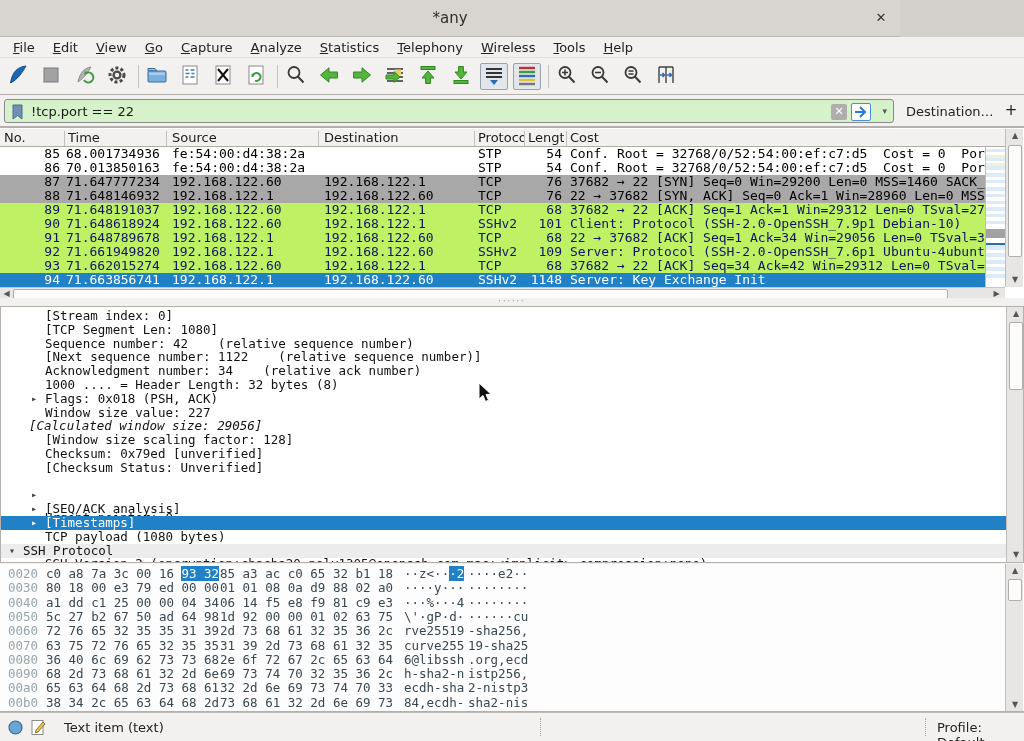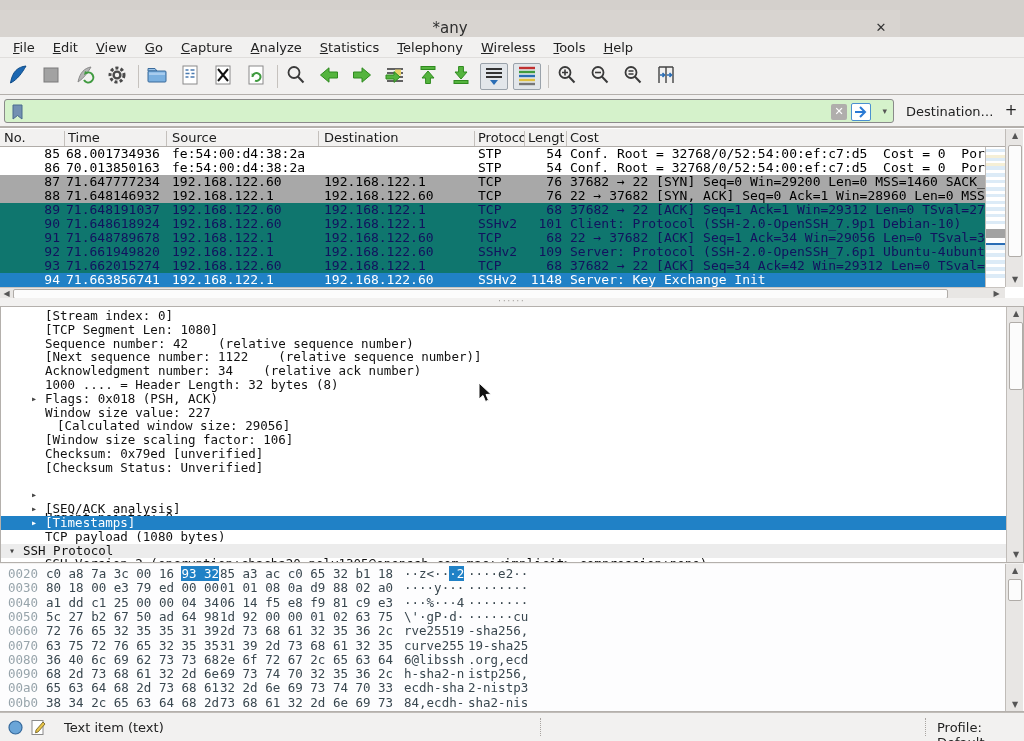--- a/index.html
+++ b/index.html
@@ -1,21 +1,21 @@
 <!DOCTYPE html>
 <html><head>
 <meta charset="utf-8">
 <style>
   * { margin:0; padding:0; box-sizing:border-box; }
   html,body { width:1024px; height:741px; }
   body { font-family:"DejaVu Sans","Liberation Sans",sans-serif; background:#d4d0cc; position:relative; overflow:hidden; }
   #app { position:absolute; inset:0; }
 
   
-  #titlebar { position:absolute; left:0; top:10px; width:900px; height:37px; background:#d8d4d0; border-bottom:1px solid #bcb8b4;padding-left:36px; }
+  #titlebar { position:absolute; left:0; top:0; width:900px; height:37px; background:#d8d4d0; border-bottom:1px solid #bcb8b4;padding-left:36px; }
   #title { position:absolute; left:0; right:0; top:9px; text-align:center; font-size:15px; color:#2e2e2e; }
   #close-btn { position:absolute; right:10px; top:9px; width:18px; height:18px; font-size:13px; color:#333; text-align:center; line-height:18px; cursor:default; }
 
   
   #menubar { position:absolute; left:0; top:37px; width:1024px; height:21px; background:#f2f1f0; display:flex; align-items:center; padding-left:4px; border-bottom:1px solid #e0dedc; }
   .menu-item { font-size:13px; color:#222; padding:0 9px; height:21px; line-height:21px; }
   .menu-item span.mn { text-decoration:underline; }
 
   
   #toolbar { position:absolute; left:0; top:58px; width:1024px; height:37px; background:#f2f1f0; border-bottom:1px solid #b4b0ac; }
@@ -37,21 +37,21 @@
   
   #packetlist { position:absolute; left:0; top:127px; width:1024px; height:171px; background:#fff; border-top:1px solid #b4b0ac; }
   #pl-header { position:absolute; left:0; top:1px; width:1005px; height:18px; background:#f2f1f0; border-bottom:1px solid #b0aca8; overflow:hidden; }
   .pl-h { position:absolute; top:1px; font-size:13px; color:#1c1c1c; white-space:pre; overflow:hidden; }
   .pl-hsep { position:absolute; top:2px; width:1px; height:15px; background:#c4c0bc; }
   #pl-rows { position:absolute; left:0; top:19px; width:985px; height:140px; overflow:hidden; font-family:"DejaVu Sans Mono","Liberation Mono",monospace; font-size:13px; }
   .prow { position:absolute; left:0; width:985px; height:14px; line-height:14px; white-space:pre; }
   .prow span { position:absolute; overflow:hidden; height:14px; }
   .prow.plain { background:#fff; color:#000; }
   .prow.gray  { background:#a8a8a8; color:#000; }
-  .prow.lav   { background:#0f766e; color:#12125e; }
+  .prow.lav   { background:#bef264; color:#12125e; }
   .prow.sel   { background:#2081c6; color:#fff; }
   #pl-minimap { position:absolute; left:985px; top:19px; width:20px; height:140px; border-left:1px solid #c0bcb8;
     background:linear-gradient(180deg,#fff 0,#fff 2px,#dcebf7 2px,#dcebf7 5px,#fff 5px,#fff 8px,#f5efd6 8px,#f5efd6 11px,#dcebf7 11px,#dcebf7 14px,#fff 14px,#fff 16px,#f5efd6 16px,#f5efd6 19px,#dcebf7 19px,#dcebf7 23px,#fff 23px,#fff 26px,#dcebf7 26px,#dcebf7 30px,#fff 30px,#fff 33px,#dcebf7 33px,#dcebf7 36px,#fff 36px,#fff 40px,#dcebf7 40px,#dcebf7 44px,#fff 44px,#fff 47px,#dcebf7 47px,#dcebf7 50px,#fff 50px,#fff 54px,#dcebf7 54px,#dcebf7 57px,#fff 57px,#fff 60px,#dcebf7 60px,#dcebf7 64px,#fff 64px,#fff 67px,#dcebf7 67px,#dcebf7 70px,#fff 70px,#fff 74px,#dcebf7 74px,#dcebf7 77px,#fff 77px,#fff 82px,#a2a2a2 82px,#a2a2a2 91px,#fff 91px,#fff 96px,#2a6db5 96px,#2a6db5 98px,#dcebf7 98px,#dcebf7 103px,#fff 103px,#fff 106px,#dcebf7 106px,#dcebf7 110px,#fff 110px,#fff 113px,#dcebf7 113px,#dcebf7 117px,#fff 117px,#fff 120px,#dcebf7 120px,#dcebf7 124px,#fff 124px,#fff 127px,#dcebf7 127px,#dcebf7 131px,#fff 131px); }
 
   
   .vscroll { position:absolute; width:18px; background:#e8e6e4; border-left:1px solid #c0bcb8; }
   .vthumb { position:absolute; left:2px; width:14px; background:#fcfcfc; border:1px solid #b0aca8; border-radius:2px; }
   .sbtn { position:absolute; left:0; width:18px; height:14px; font-size:8px; color:#555; text-align:center; line-height:14px; }
   #hscroll { position:absolute; left:0; top:159px; width:1005px; height:12px; background:#e8e6e4; border-top:1px solid #c8c4c0; }
   #hthumb { position:absolute; left:13px; top:1px; width:935px; height:10px; background:#fcfcfc; border:1px solid #b0aca8; border-radius:2px; }
@@ -259,20 +259,21 @@
       </div>
     </div>
 
   <div id="filterbar">
     <div id="filter-field">
       <span id="filter-bookmark">
         <svg width="18" height="18" viewBox="0 0 18 18">
             <path d="M5 2 h9 v14 l-4.5-3.5 L5 16 Z" fill="#7390b2" stroke="#4a6a8e" stroke-width="1"></path>
           </svg>
       </span>
+      <input id="filter-input" readonly="" value="!tcp.port == 22" style="">
       <span id="filter-clear">✕</span>
       <span id="filter-apply">
         <svg width="18" height="16" viewBox="0 0 18 16">
             <path d="M3 8 h9 M8 3 l5 5 -5 5" stroke="#2a7ad4" stroke-width="2" fill="none"></path>
           </svg>
       </span>
       <span id="filter-caret">▾</span>
     </div>
     <span id="filter-expression">Destination…</span>
     <span id="filter-add">+</span>
@@ -326,22 +327,22 @@
   <div id="details">
     <div id="det-lines">
         <div class="dline" style="top: 0px;"><span class="txt" style="left: 44px;">[Stream index: 0]</span></div>
         <div class="dline" style="top: 13.8px;"><span class="txt" style="left: 44px;">[TCP Segment Len: 1080]</span></div>
         <div class="dline" style="top: 27.6px;"><span class="txt" style="left: 44px;">Sequence number: 42    (relative sequence number)</span></div>
         <div class="dline" style="top: 41.4px;"><span class="txt" style="left: 44px;">[Next sequence number: 1122    (relative sequence number)]</span></div>
         <div class="dline" style="top: 55.2px;"><span class="txt" style="left: 44px;">Acknowledgment number: 34    (relative ack number)</span></div>
         <div class="dline" style="top: 69px;"><span class="txt" style="left: 44px;">1000 .... = Header Length: 32 bytes (8)</span></div>
         <div class="dline" style="top: 82.8px;"><span class="arrow" style="left: 30px;">▸</span><span class="txt" style="left: 44px;">Flags: 0x018 (PSH, ACK)</span></div>
         <div class="dline" style="top: 96.6px;"><span class="txt" style="left: 44px;">Window size value: 227</span></div>
-        <div class="dline" style="top: 110.4px;"><span class="txt" style="left: 56px;">[Calculated window size: 29056]</span></div>
-        <div class="dline" style="top: 124.2px;"><span class="txt" style="left: 44px;">[Window size scaling factor: 106]</span></div>
+        <div class="dline" style="top: 110.4px;"><span class="txt" style="left: 28px; font-style: italic;">[Calculated window size: 29056]</span></div>
+        <div class="dline" style="top: 124.2px;"><span class="txt" style="left: 44px;">[Window size scaling factor: 128]</span></div>
         <div class="dline" style="top: 138px;"><span class="txt" style="left: 44px;">Checksum: 0x79ed [unverified]</span></div>
         <div class="dline" style="top: 151.8px;"><span class="txt" style="left: 44px;">[Checksum Status: Unverified]</span></div>
         <div class="dline" style="top: 165.6px; margin-top: 36px;"><span class="txt" style="left: 44px;">Urgent pointer: 0</span></div>
         <div class="dline" style="top: 179.4px;"><span class="arrow" style="left: 30px;">▸</span></div>
         <div class="dline" style="top: 193.2px;"><span class="arrow" style="left: 30px;">▸</span><span class="txt" style="left: 44px;">[SEQ/ACK analysis]</span></div>
         <div class="dline selline" style="top: 207px;"><span class="arrow" style="left: 30px;">▸</span><span class="txt" style="left: 44px;">[Timestamps]</span></div>
         <div class="dline" style="top: 220.8px;"><span class="txt" style="left: 44px;">TCP payload (1080 bytes)</span></div>
         <div class="dline shade" style="top: 234.6px;"><span class="arrow" style="left: 8px;">▾</span><span class="txt" style="left: 22px;">SSH Protocol</span></div>
         <div class="dline" style="top: 248.4px;"><span class="arrow" style="left: 30px;">▸</span><span class="txt" style="left: 44px;">SSH Version 2 (encryption:chacha20-poly1305@openssh.com mac:&lt;implicit&gt; compression:none)</span></div>
       </div>

